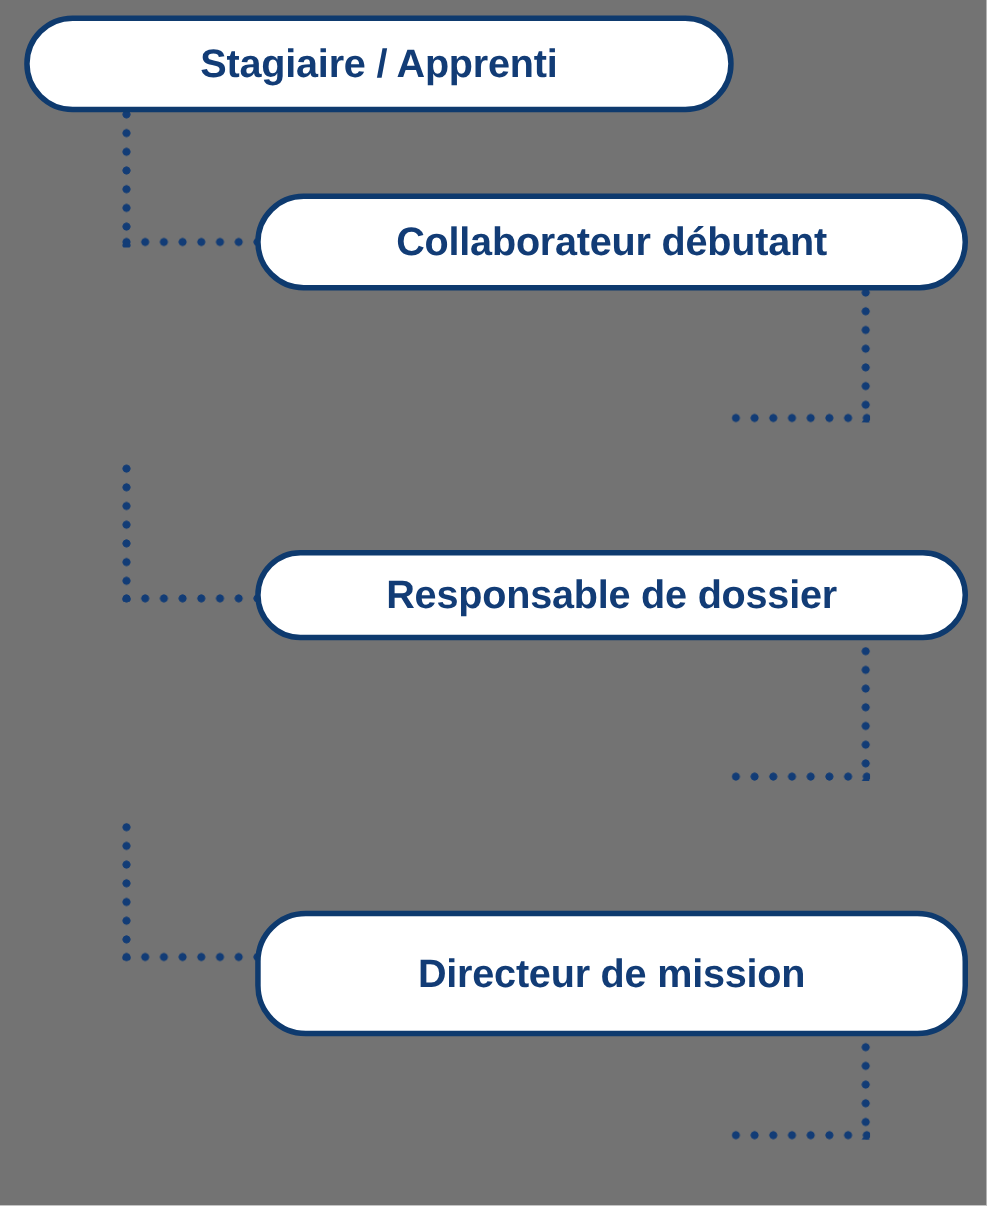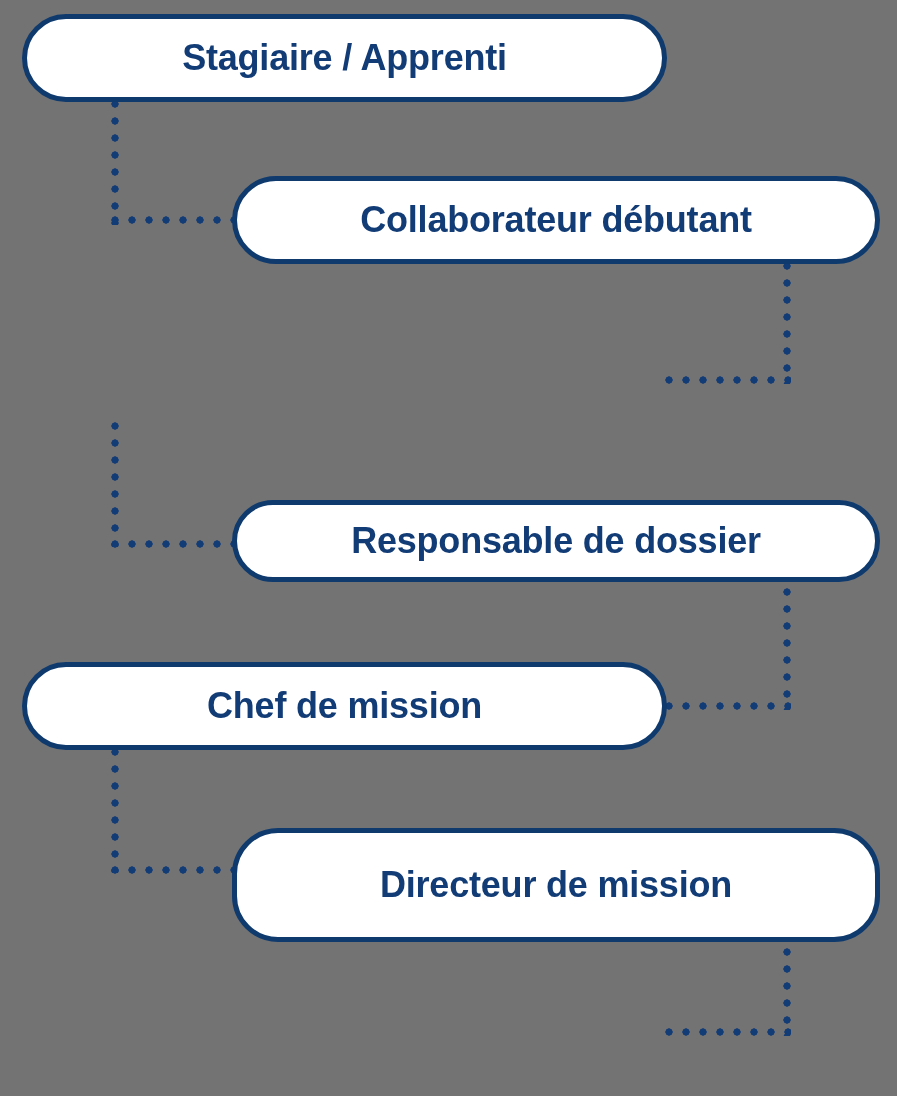--- a/index.html
+++ b/index.html
@@ -84,22 +84,19 @@
 
   <div class="node" style="left:232px; top:176px; width:648px; height:88px;">
     <span class="node-label">Collaborateur débutant</span>
   </div>
 
 
   <div class="node" style="left:232px; top:500px; width:648px; height:82px;">
     <span class="node-label">Responsable de dossier</span>
   </div>
 
-  <div class="node" style="left:22px; top:662px; width:645px; height:88px;">
-    <span class="node-label">Chef de mission</span>
-  </div>
 
   <div class="node" style="left:232px; top:828px; width:648px; height:114px;">
     <span class="node-label">Directeur de mission</span>
   </div>
 
 
 </div>
 
 </body></html>

